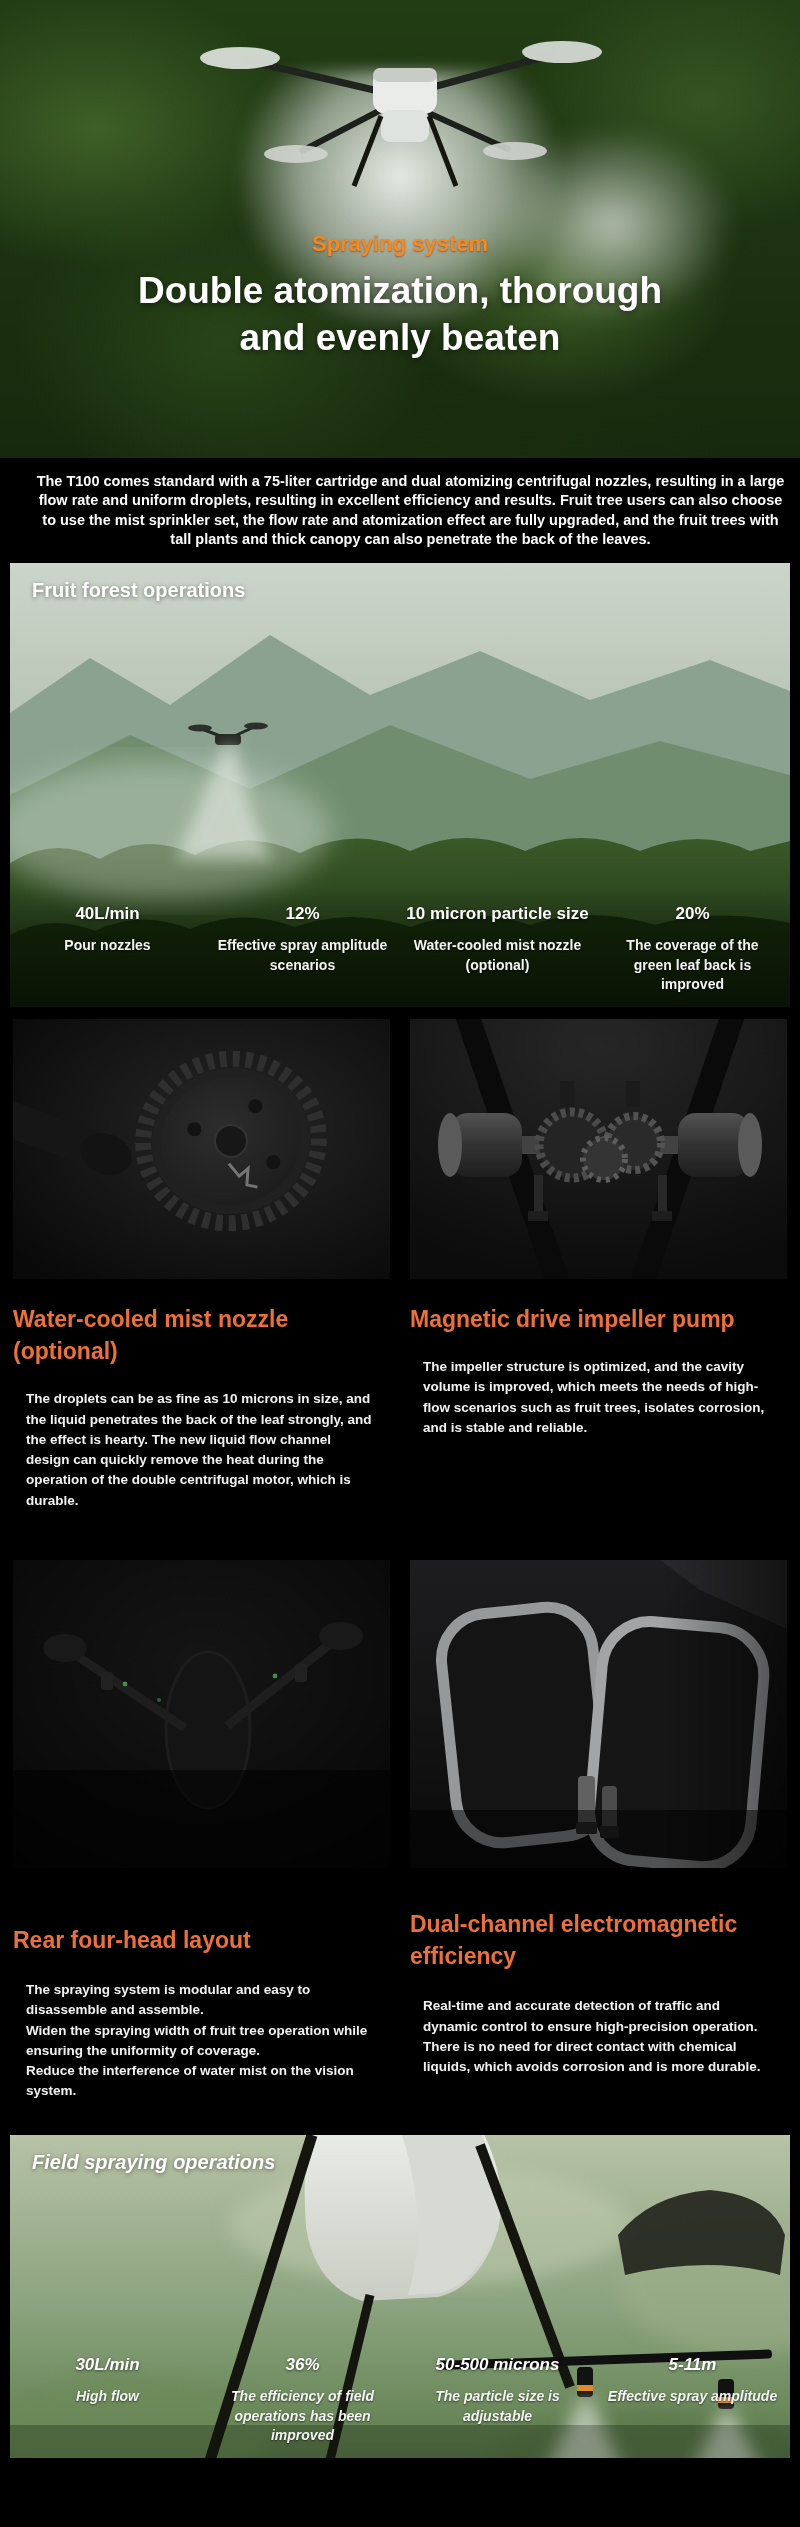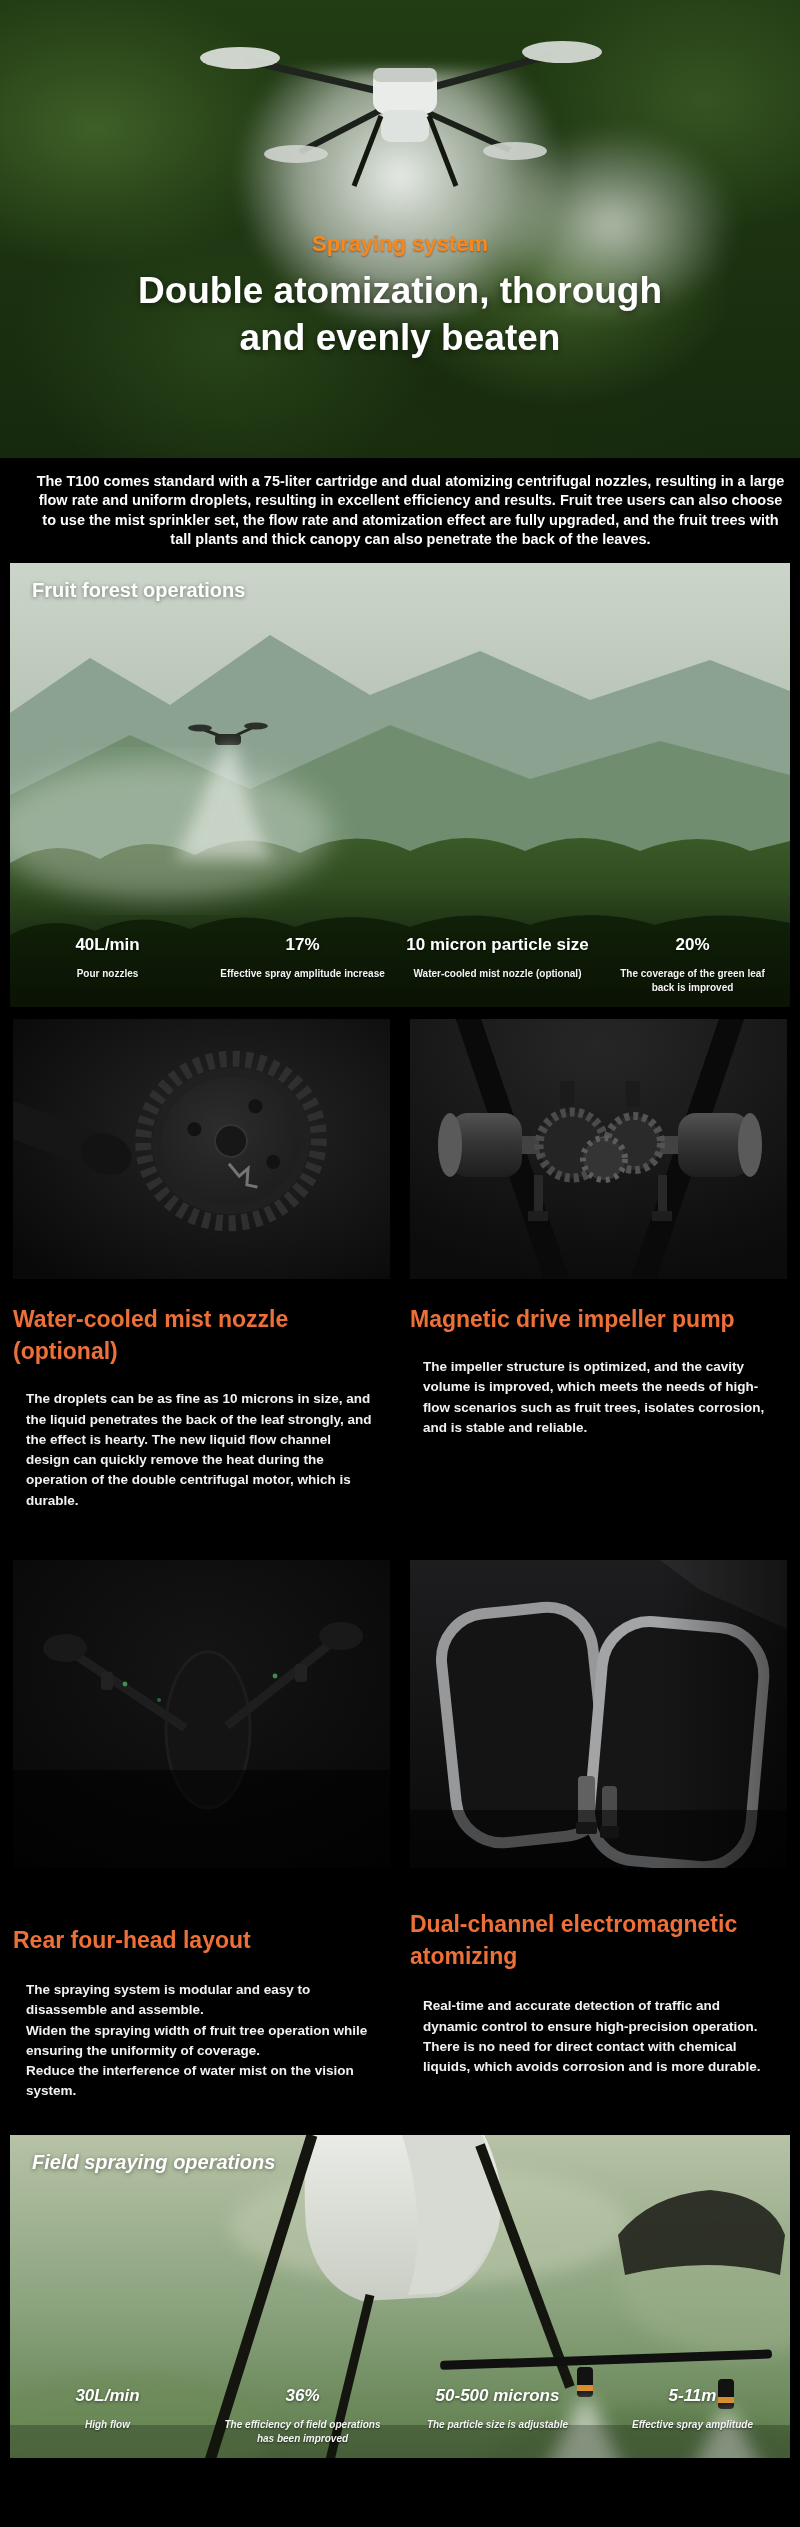--- a/index.html
+++ b/index.html
@@ -39,21 +39,21 @@
   .photo-section { position:relative; margin:0 10px; overflow:hidden; background:#8b5cf6; }
   .photo-section.fruit { height:444px; }
   .photo-section.field { height:323px;font-style:italic; }
   .photo-section svg { position:absolute; inset:0; display:block; }
   .section-title { position:absolute; top:16px; left:22px; font-size:20px; font-weight:bold;
     color:#fff; text-shadow:0 1px 4px rgba(0,0,0,.45); }
   .stats { position:absolute; left:0; right:0; bottom:12px; display:grid;
     grid-template-columns:repeat(4,1fr); }
   .stat { text-align:center; }
   .stat-value { font-size:17px; font-weight:bold; text-shadow:0 1px 3px rgba(0,0,0,.55); }
-  .stat-label { margin:12px auto 0; font-size:10px; font-weight:bold; max-width:170px;
+  .stat-label { margin:12px auto 0; font-size:14px; font-weight:bold; max-width:170px;
     line-height:1.4; color:#f4f4f4; text-shadow:0 1px 2px rgba(0,0,0,.55); }
 
   
   .pair { display:flex; gap:20px; padding:0 13px; }
   .pair-img { width:379px; position:relative; overflow:hidden; background:#0d0d0d; }
   .pair-imgs-1 { margin-top:12px; }
   .pair-imgs-1 .pair-img { height:260px; }
   .pair-imgs-2 .pair-img { height:308px; }
   .pair-text { overflow:hidden; }
   .pair-text-1 { height:281px; }
@@ -138,22 +138,22 @@
     </g>
     <rect y="324" width="780" height="120" fill="url(#fadeDark)"></rect>
   </svg>
   <div class="section-title">Fruit forest operations</div>
   <div class="stats">
     <div class="stat">
       <div class="stat-value">40L/min</div>
       <div class="stat-label">Pour nozzles</div>
     </div>
     <div class="stat">
-      <div class="stat-value">17%</div>
-      <div class="stat-label">Effective spray amplitude increase</div>
+      <div class="stat-value">12%</div>
+      <div class="stat-label">Effective spray amplitude scenarios</div>
     </div>
     <div class="stat">
       <div class="stat-value">10 micron particle size</div>
       <div class="stat-label">Water-cooled mist nozzle (optional)</div>
     </div>
     <div class="stat">
       <div class="stat-value">20%</div>
       <div class="stat-label">The coverage of the green leaf back is improved</div>
     </div>
   </div>
@@ -291,21 +291,21 @@
 </div>
 
 <div class="pair pair-text pair-text-2">
   <div class="pair-col pair-col-left">
     <h2 class="feature-title">Rear four-head layout</h2>
     <p class="feature-body">The spraying system is modular and easy to disassemble and assemble.
 Widen the spraying width of fruit tree operation while ensuring the uniformity of coverage.
 Reduce the interference of water mist on the vision system.</p>
   </div>
   <div class="pair-col pair-col-right">
-    <h2 class="feature-title">Dual-channel electromagnetic atomizing</h2>
+    <h2 class="feature-title">Dual-channel electromagnetic efficiency</h2>
     <p class="feature-body">Real-time and accurate detection of traffic and dynamic control to ensure high-precision operation. There is no need for direct contact with chemical liquids, which avoids corrosion and is more durable.</p>
   </div>
 </div>
 
 <section class="photo-section field">
   <svg width="780" height="383" viewBox="0 0 780 383" preserveAspectRatio="none">
     <defs>
       <linearGradient id="grass" x1="0" y1="0" x2="0" y2="1">
         <stop offset="0" stop-color="#b7c2a6"></stop>
           <stop offset="0.45" stop-color="#8ba37e"></stop>

